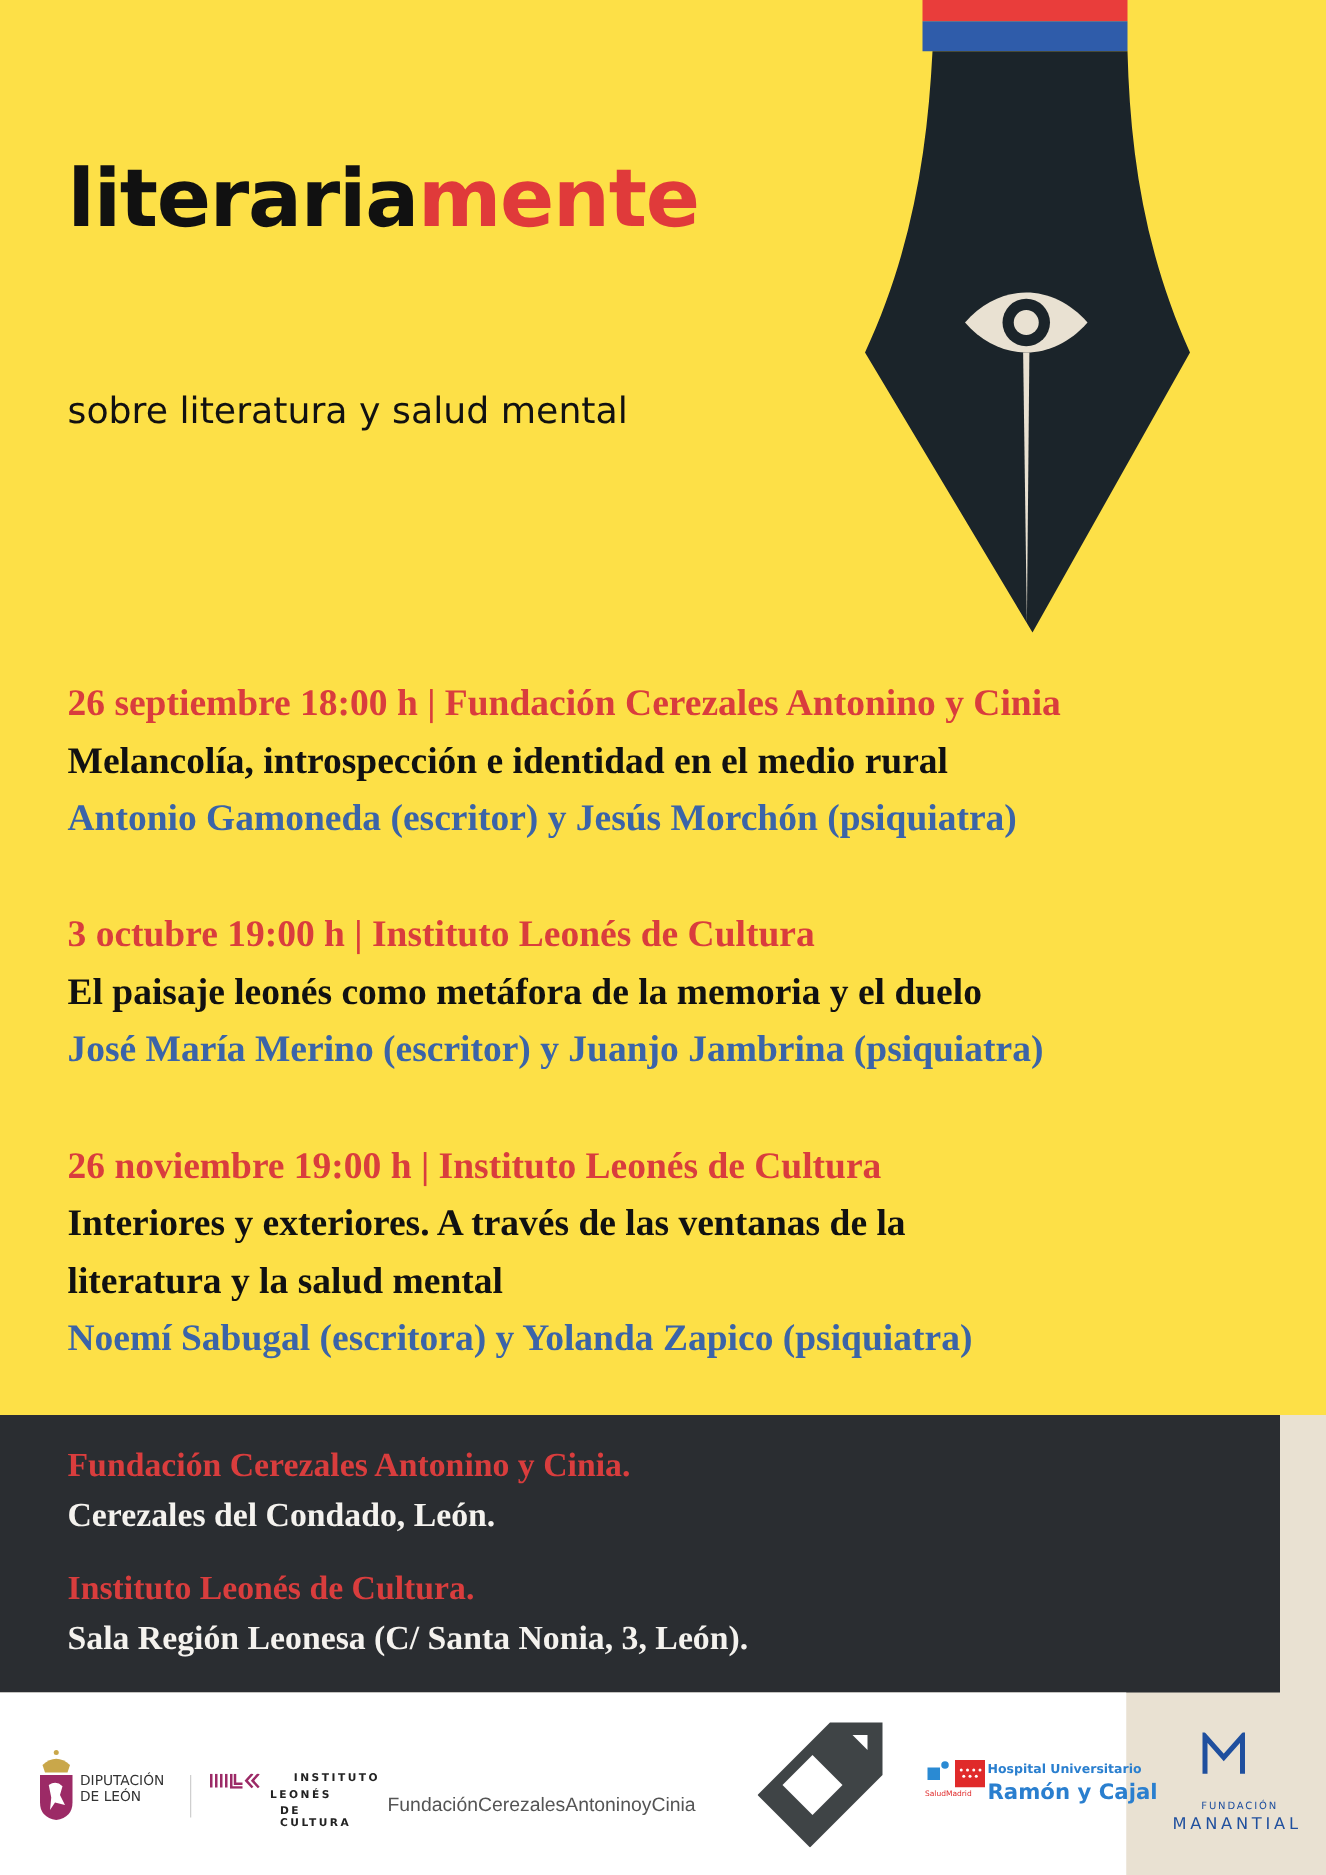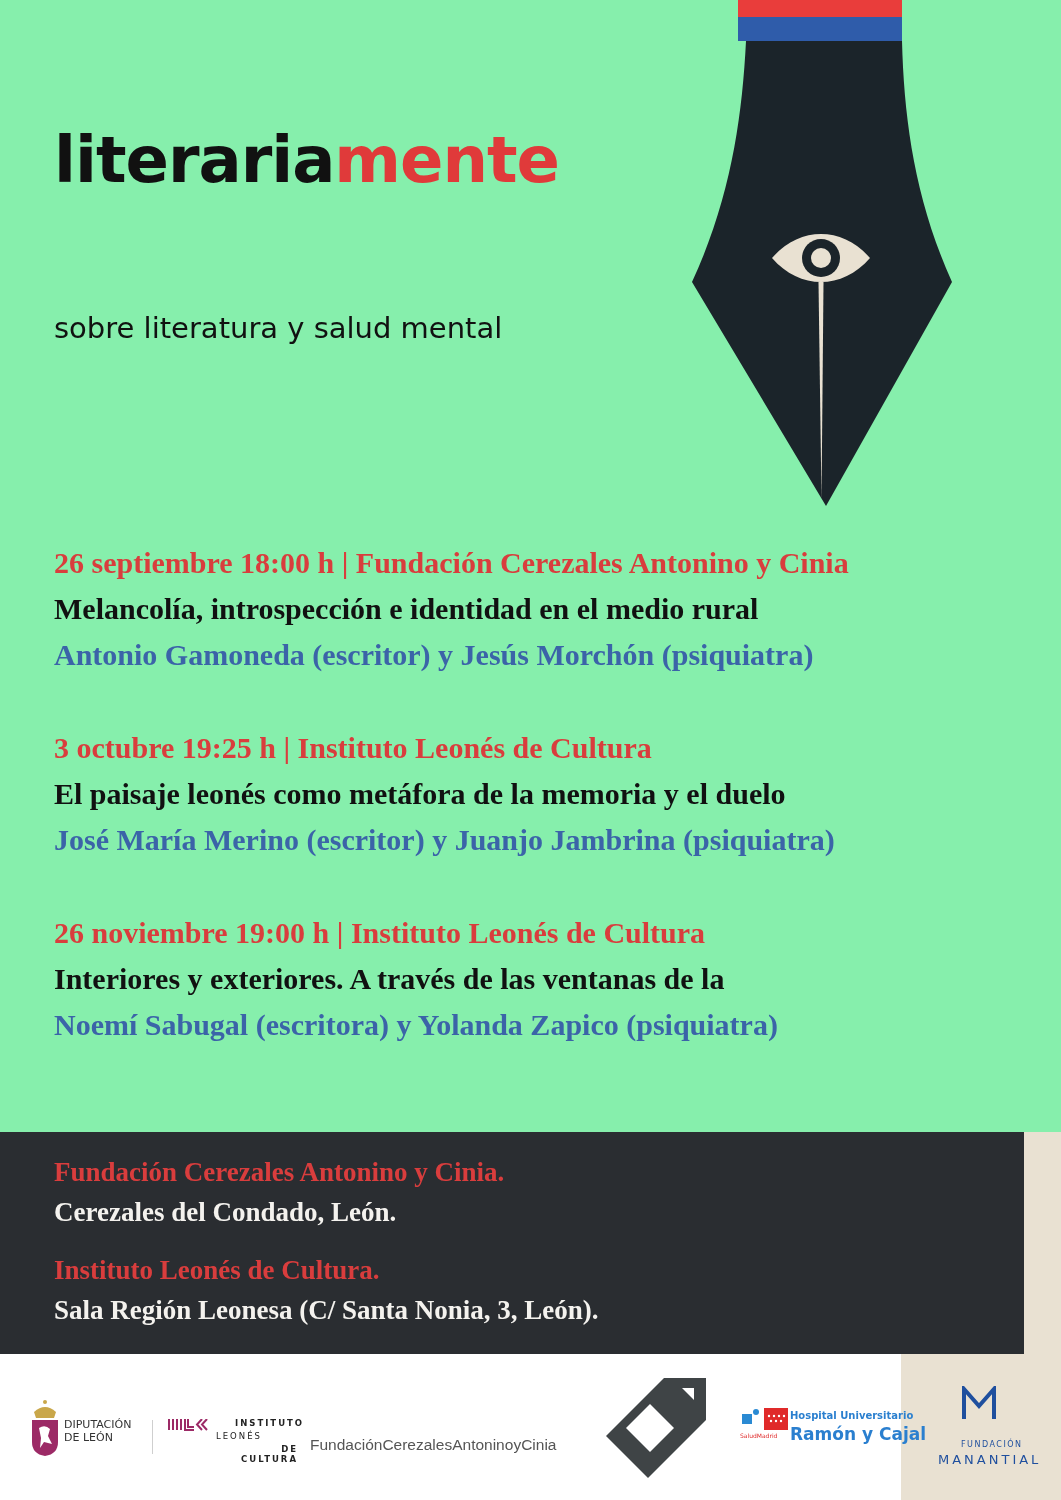--- a/index.html
+++ b/index.html
@@ -1,17 +1,17 @@
 <!DOCTYPE html>
 <html><head>
 <meta charset="utf-8">
 <style>
   html, body { margin:0; padding:0; }
   body { width:1061px; height:1500px; position:relative; background:#e9e1d2; overflow:hidden; font-family:"DejaVu Serif", serif; }
-  .top { position:absolute; left:0; top:0; width:1061px; height:1132px; background:#86efac; }
+  .top { position:absolute; left:0; top:0; width:1061px; height:1132px; background:#fde047; }
   .brand { position:absolute; left:54px; top:128px; font-family:"DejaVu Sans", sans-serif; font-weight:bold; font-size:64px; letter-spacing:-1px; color:#111; line-height:1; }
   .brand .accent { color:#e03a3a; }
   .subtitle { position:absolute; left:54px; font-family:"DejaVu Sans", sans-serif; font-size:29px; color:#111; line-height:1; }
   .pen { position:absolute; left:690px; top:0; width:265px; height:510px; }
   .event { position:absolute; left:54px; width:990px; }
   .ev-line { font-family:"Liberation Serif", serif; font-weight:bold; font-size:30px; line-height:46px; white-space:nowrap; }
   .red { color:#d93d3d; }
   .black { color:#111; }
   .blue { color:#3b64a8; }
   .dark { position:absolute; left:0; top:1132px; width:1024px; height:222px; background:#2a2d31; }
@@ -37,28 +37,29 @@
     <path d="M128.5 282 L133.5 282 L131.5 500 Z" fill="#e9e1d2"></path>
   </svg>
 
   <div class="event" style="top:540px;">
     <div class="ev-line red">26 septiembre 18:00 h | Fundación Cerezales Antonino y Cinia</div>
     <div class="ev-line black">Melancolía, introspección e identidad en el medio rural</div>
     <div class="ev-line blue">Antonio Gamoneda (escritor) y Jesús Morchón (psiquiatra)</div>
   </div>
 
   <div class="event" style="top:725px;">
-    <div class="ev-line red">3 octubre 19:25 h | Instituto Leonés de Cultura</div>
+    <div class="ev-line red">3 octubre 19:00 h | Instituto Leonés de Cultura</div>
     <div class="ev-line black">El paisaje leonés como metáfora de la memoria y el duelo</div>
     <div class="ev-line blue">José María Merino (escritor) y Juanjo Jambrina (psiquiatra)</div>
   </div>
 
   <div class="event" style="top:910px;">
     <div class="ev-line red">26 noviembre 19:00 h | Instituto Leonés de Cultura</div>
     <div class="ev-line black">Interiores y exteriores. A través de las ventanas de la</div>
+    <div class="ev-line black">literatura y la salud mental</div>
     <div class="ev-line blue">Noemí Sabugal (escritora) y Yolanda Zapico (psiquiatra)</div>
   </div>
 </div>
 
 <div class="dark">
   <div class="venue" style="top:20px;">
     <div class="red">Fundación Cerezales Antonino y Cinia.</div>
     <div class="w">Cerezales del Condado, León.</div>
   </div>
   <div class="venue" style="top:118px;">
@@ -86,22 +87,22 @@
       <g fill="#9c2a66">
           <rect x="0" y="0" width="2" height="11"></rect>
           <rect x="4" y="0" width="2" height="11"></rect>
           <rect x="8" y="0" width="2" height="11"></rect>
           <rect x="12" y="0" width="2" height="11"></rect>
         </g>
       <path d="M17 0 V11 H26 M20 0 V8 H26" stroke="#9c2a66" stroke-width="2" fill="none"></path>
       <path d="M34 0 L29 5.5 L34 11 M39 0 L34 5.5 L39 11" stroke="#9c2a66" stroke-width="2" fill="none"></path>
     </svg>
     <div class="logo-text" style="left:48px; top:0; font-size:8.5px; font-weight:bold; letter-spacing:2px; color:#222;padding-left:19px;">INSTITUTO</div>
-    <div class="logo-text" style="left:48px; top:13px; font-size:8.5px; font-weight:normal; letter-spacing:2px; color:#222;">LEONÉS</div>
-    <div class="logo-text" style="left:56px; top:26px; font-size:8.5px; font-weight:bold; letter-spacing:2px; color:#222;text-align:right;">DE CULTURA</div>
+    <div class="logo-text" style="left:48px; top:13px; font-size:8.5px; font-weight:bold; letter-spacing:2px; color:#222;">LEONÉS</div>
+    <div class="logo-text" style="left:56px; top:26px; font-size:8.5px; font-weight:bold; letter-spacing:2px; color:#222;">DE CULTURA</div>
   </div>
 
   <div style="position:absolute; left:310px; top:82px; white-space:nowrap; font-family:'Liberation Sans', sans-serif; font-size:15.5px; color:#555;text-align:center;">
     <span style="font-weight:normal;">Fundación</span><span>Cerezales</span><span>Antonino</span><span>y</span><span>Cinia</span>
   </div>
 
   <svg width="104" height="104" viewBox="0 0 104 104" style="position:absolute; left:606px; top:20px;">
     <path d="M0 62 L58 4 L100 4 L100 46 L42 104 Z" fill="#3f4446"></path>
     <path d="M28 60 L52 36 L76 60 L52 84 Z" fill="#ffffff" transform="translate(-8,-6)"></path>
     <path d="M76 14 L88 14 L88 26 Z" fill="#ffffff"></path>

